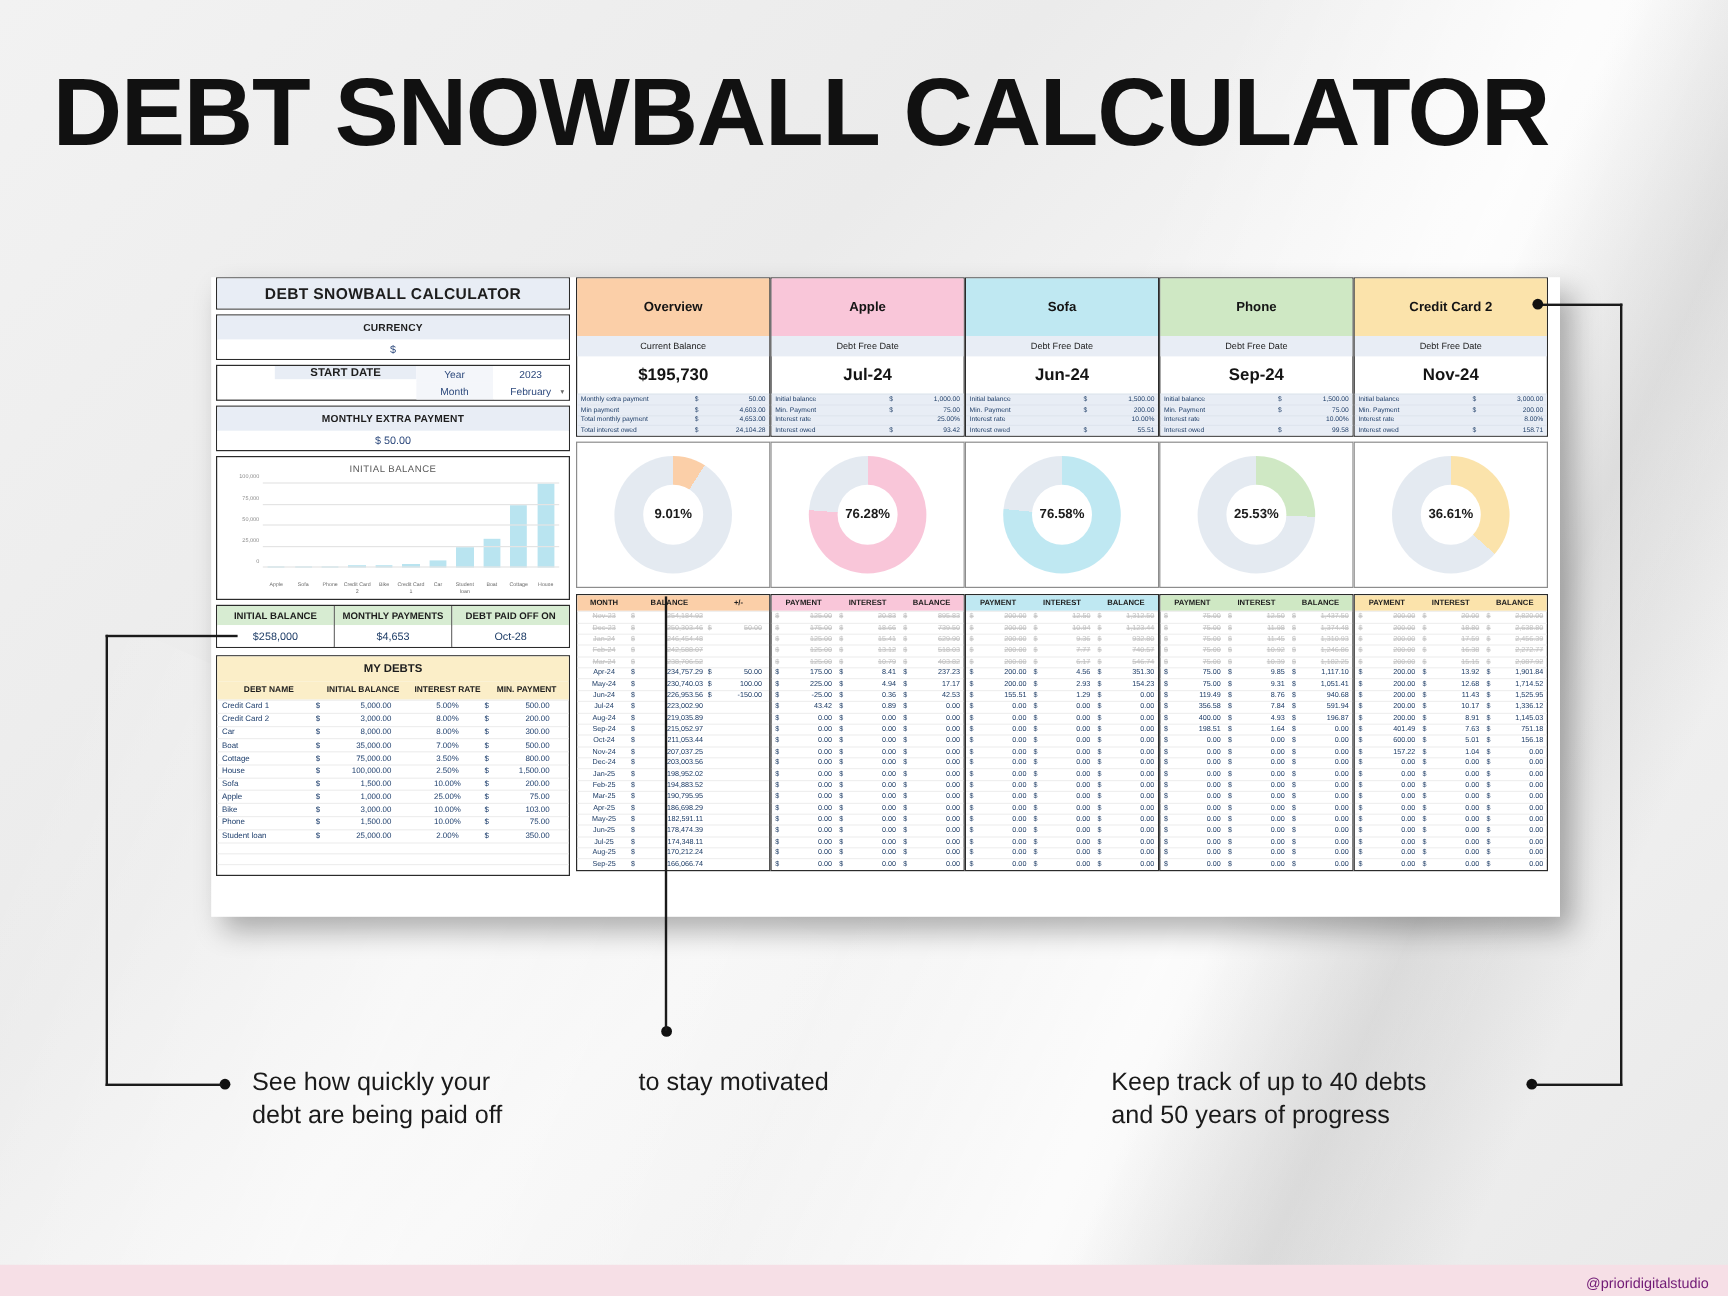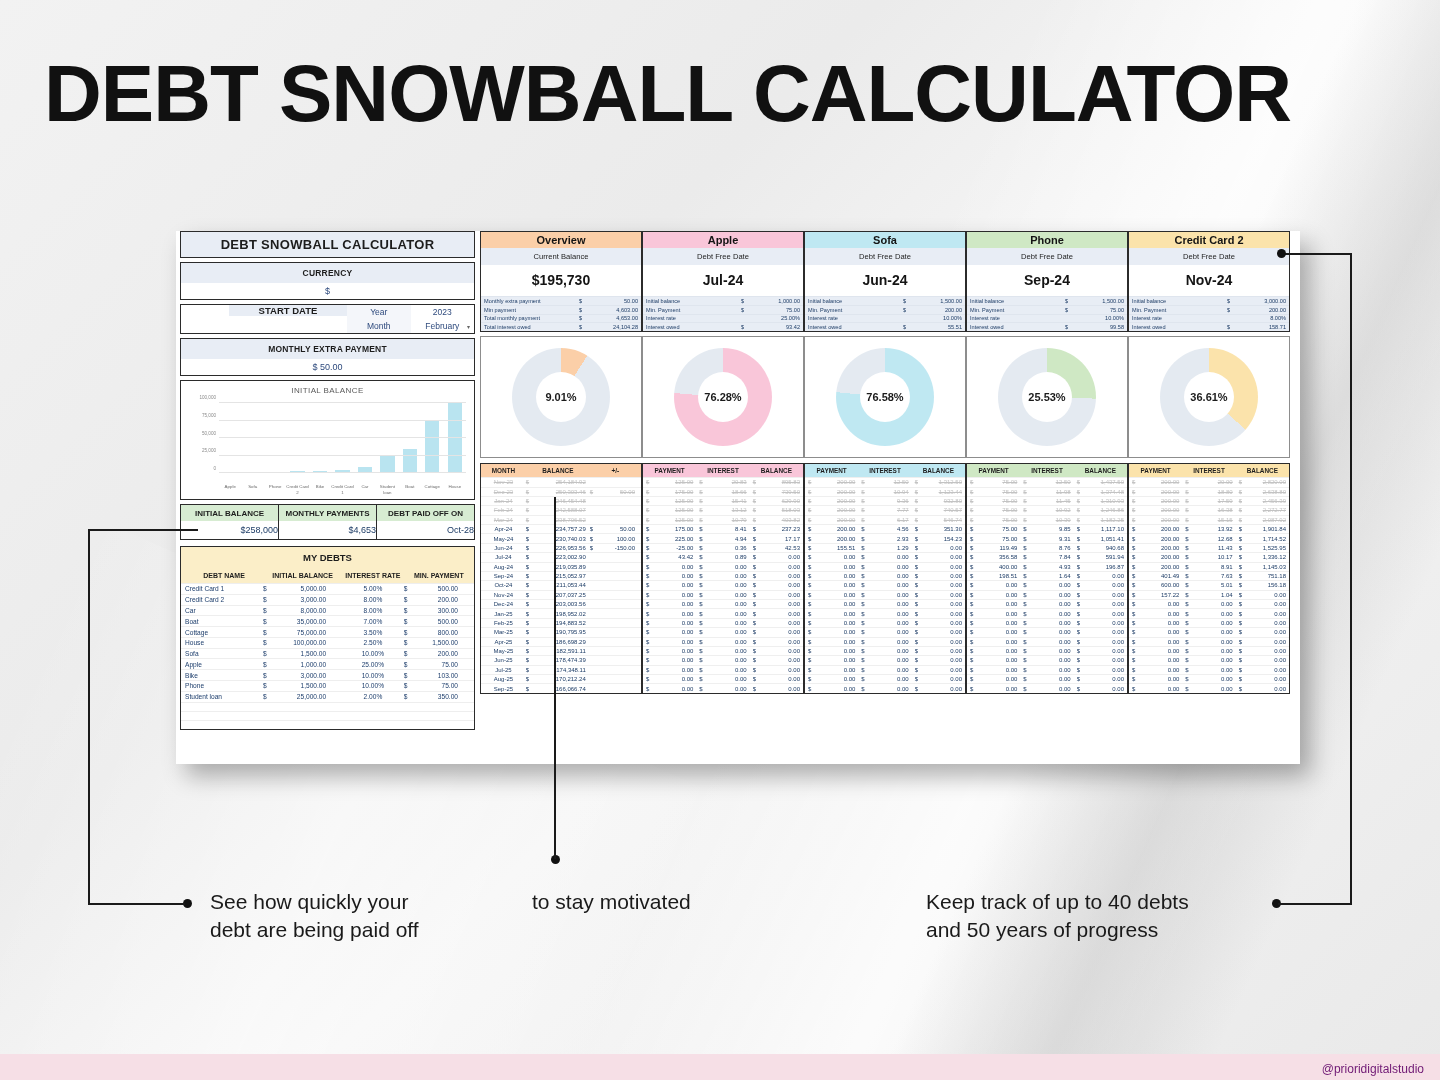--- a/index.html
+++ b/index.html
@@ -52,42 +52,42 @@
   .bwrap{flex:1;display:flex;justify-content:center;align-items:flex-end;height:100%;}
   .bar{width:64%;background:#b9e4f0;}
   .xlabels{position:absolute;left:38px;right:8px;bottom:4px;display:flex;}
   .xl{flex:1;text-align:center;font-size:4.4px;color:#6b6b6b;line-height:1.25;}
 
   
   #sumrow{display:flex;border:1.6px solid #2b2b2b;margin-bottom:6px;}
   #sumrow .sc{flex:1;border-right:1.3px solid #2b2b2b;}
   #sumrow .sc:last-child{border-right:none;}
   .sc .sh{background:#d7ecd2;text-align:center;font-weight:700;font-size:8px;padding:3.5px 0;color:#1d1d1d;}
-  .sc .sv{text-align:right;font-size:9px;color:#1d3c66;padding:4px 0;background:#fff;}
+  .sc .sv{text-align:center;font-size:9px;color:#1d3c66;padding:4px 0;background:#fff;}
 
   
   #debts{border:1.6px solid #2b2b2b;background:#fff;}
   .dt-title{background:#fbeec8;text-align:center;font-weight:700;font-size:9.5px;padding:5px 0;color:#1d1d1d;}
   .dt-head{background:#fbeec8;display:flex;font-weight:700;font-size:7px;color:#1d1d1d;padding:4px 0;}
   .dt-row{display:flex;font-size:6.6px;color:#20406e;border-top:.6px solid #eee;padding:1.4px 0;}
   .c-name{flex:0 0 28%;padding-left:4px;}
   .c-bal{flex:0 0 27%;display:flex;}
   .c-bal .cur{flex:0 0 22%;text-align:left;}
   .c-bal .num{flex:1;text-align:right;padding-right:16px;}
   .c-rate{flex:0 0 21%;text-align:center;}
   .c-pay{flex:1;display:flex;}
   .c-pay .cur{flex:0 0 16%;text-align:left;}
   .c-pay .num{flex:1;text-align:right;padding-right:16px;}
   .dt-head .c-name,.dt-head .c-bal,.dt-head .c-rate,.dt-head .c-pay{display:block;text-align:center;}
   .dt-empty{height:9px;border-top:.6px solid #eee;}
 
   
   .dcol{width:162px;}
   .dcol .topcard{border:1.6px solid #2b2b2b;background:#fff;margin-bottom:4px;}
-  .name-hdr{text-align:center;font-weight:700;font-size:11px;padding:2px 0;color:#141414;}
+  .name-hdr{text-align:center;font-weight:700;font-size:11px;padding:18px 0;color:#141414;}
   .sub-hdr{background:#e8edf5;text-align:center;font-size:7.6px;padding:4px 0;color:#1d1d1d;}
   .big-val{text-align:center;font-weight:700;font-size:14px;padding:7px 0 8px;color:#141414;}
   .mini{background:#e8edf5;}
   .mini .m{display:flex;font-size:5.6px;color:#1d3c66;padding:.9px 3px;border-top:.5px solid #dfe5ee;}
   .mini .m .k{flex:1;}
   .mini .m .cur{width:13px;text-align:left;}
   .mini .m .v{width:46px;text-align:right;}
 
   .donutcard{border:1.3px solid #8d8d8d;background:#fff;height:122px;display:flex;align-items:center;justify-content:center;margin-bottom:5px;}
   .donut{position:relative;width:98px;height:98px;border-radius:50%;}

